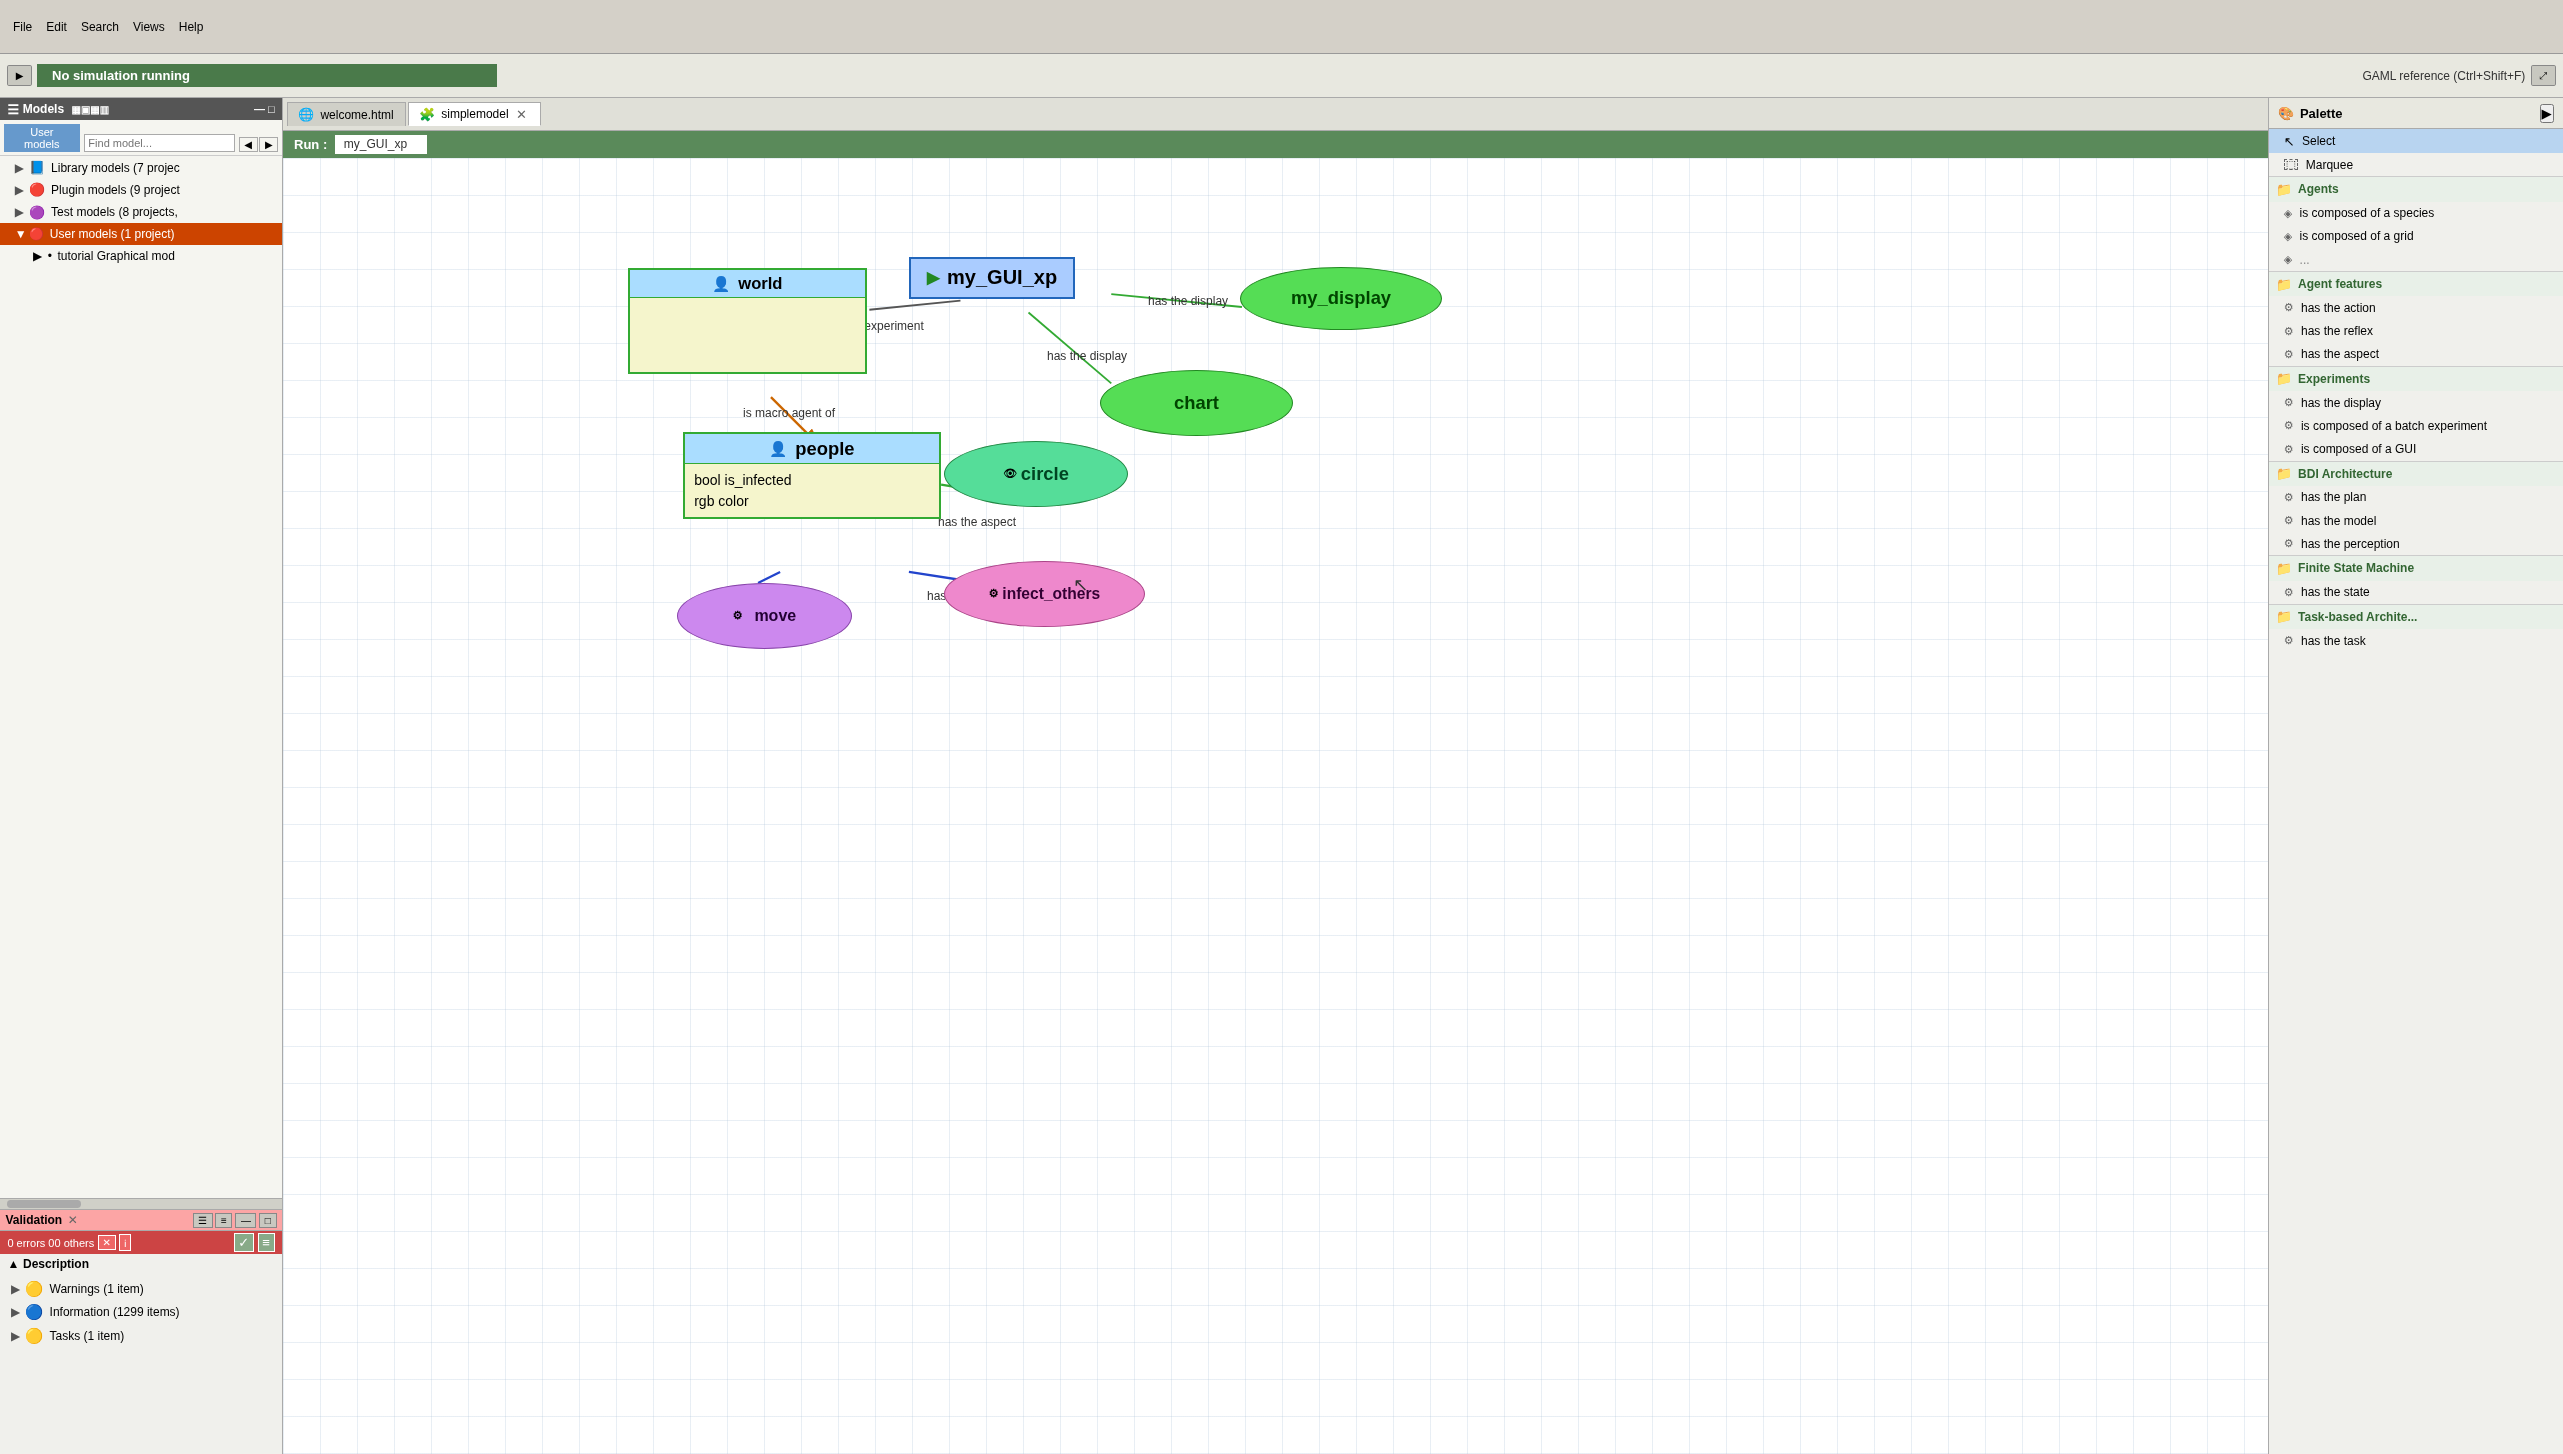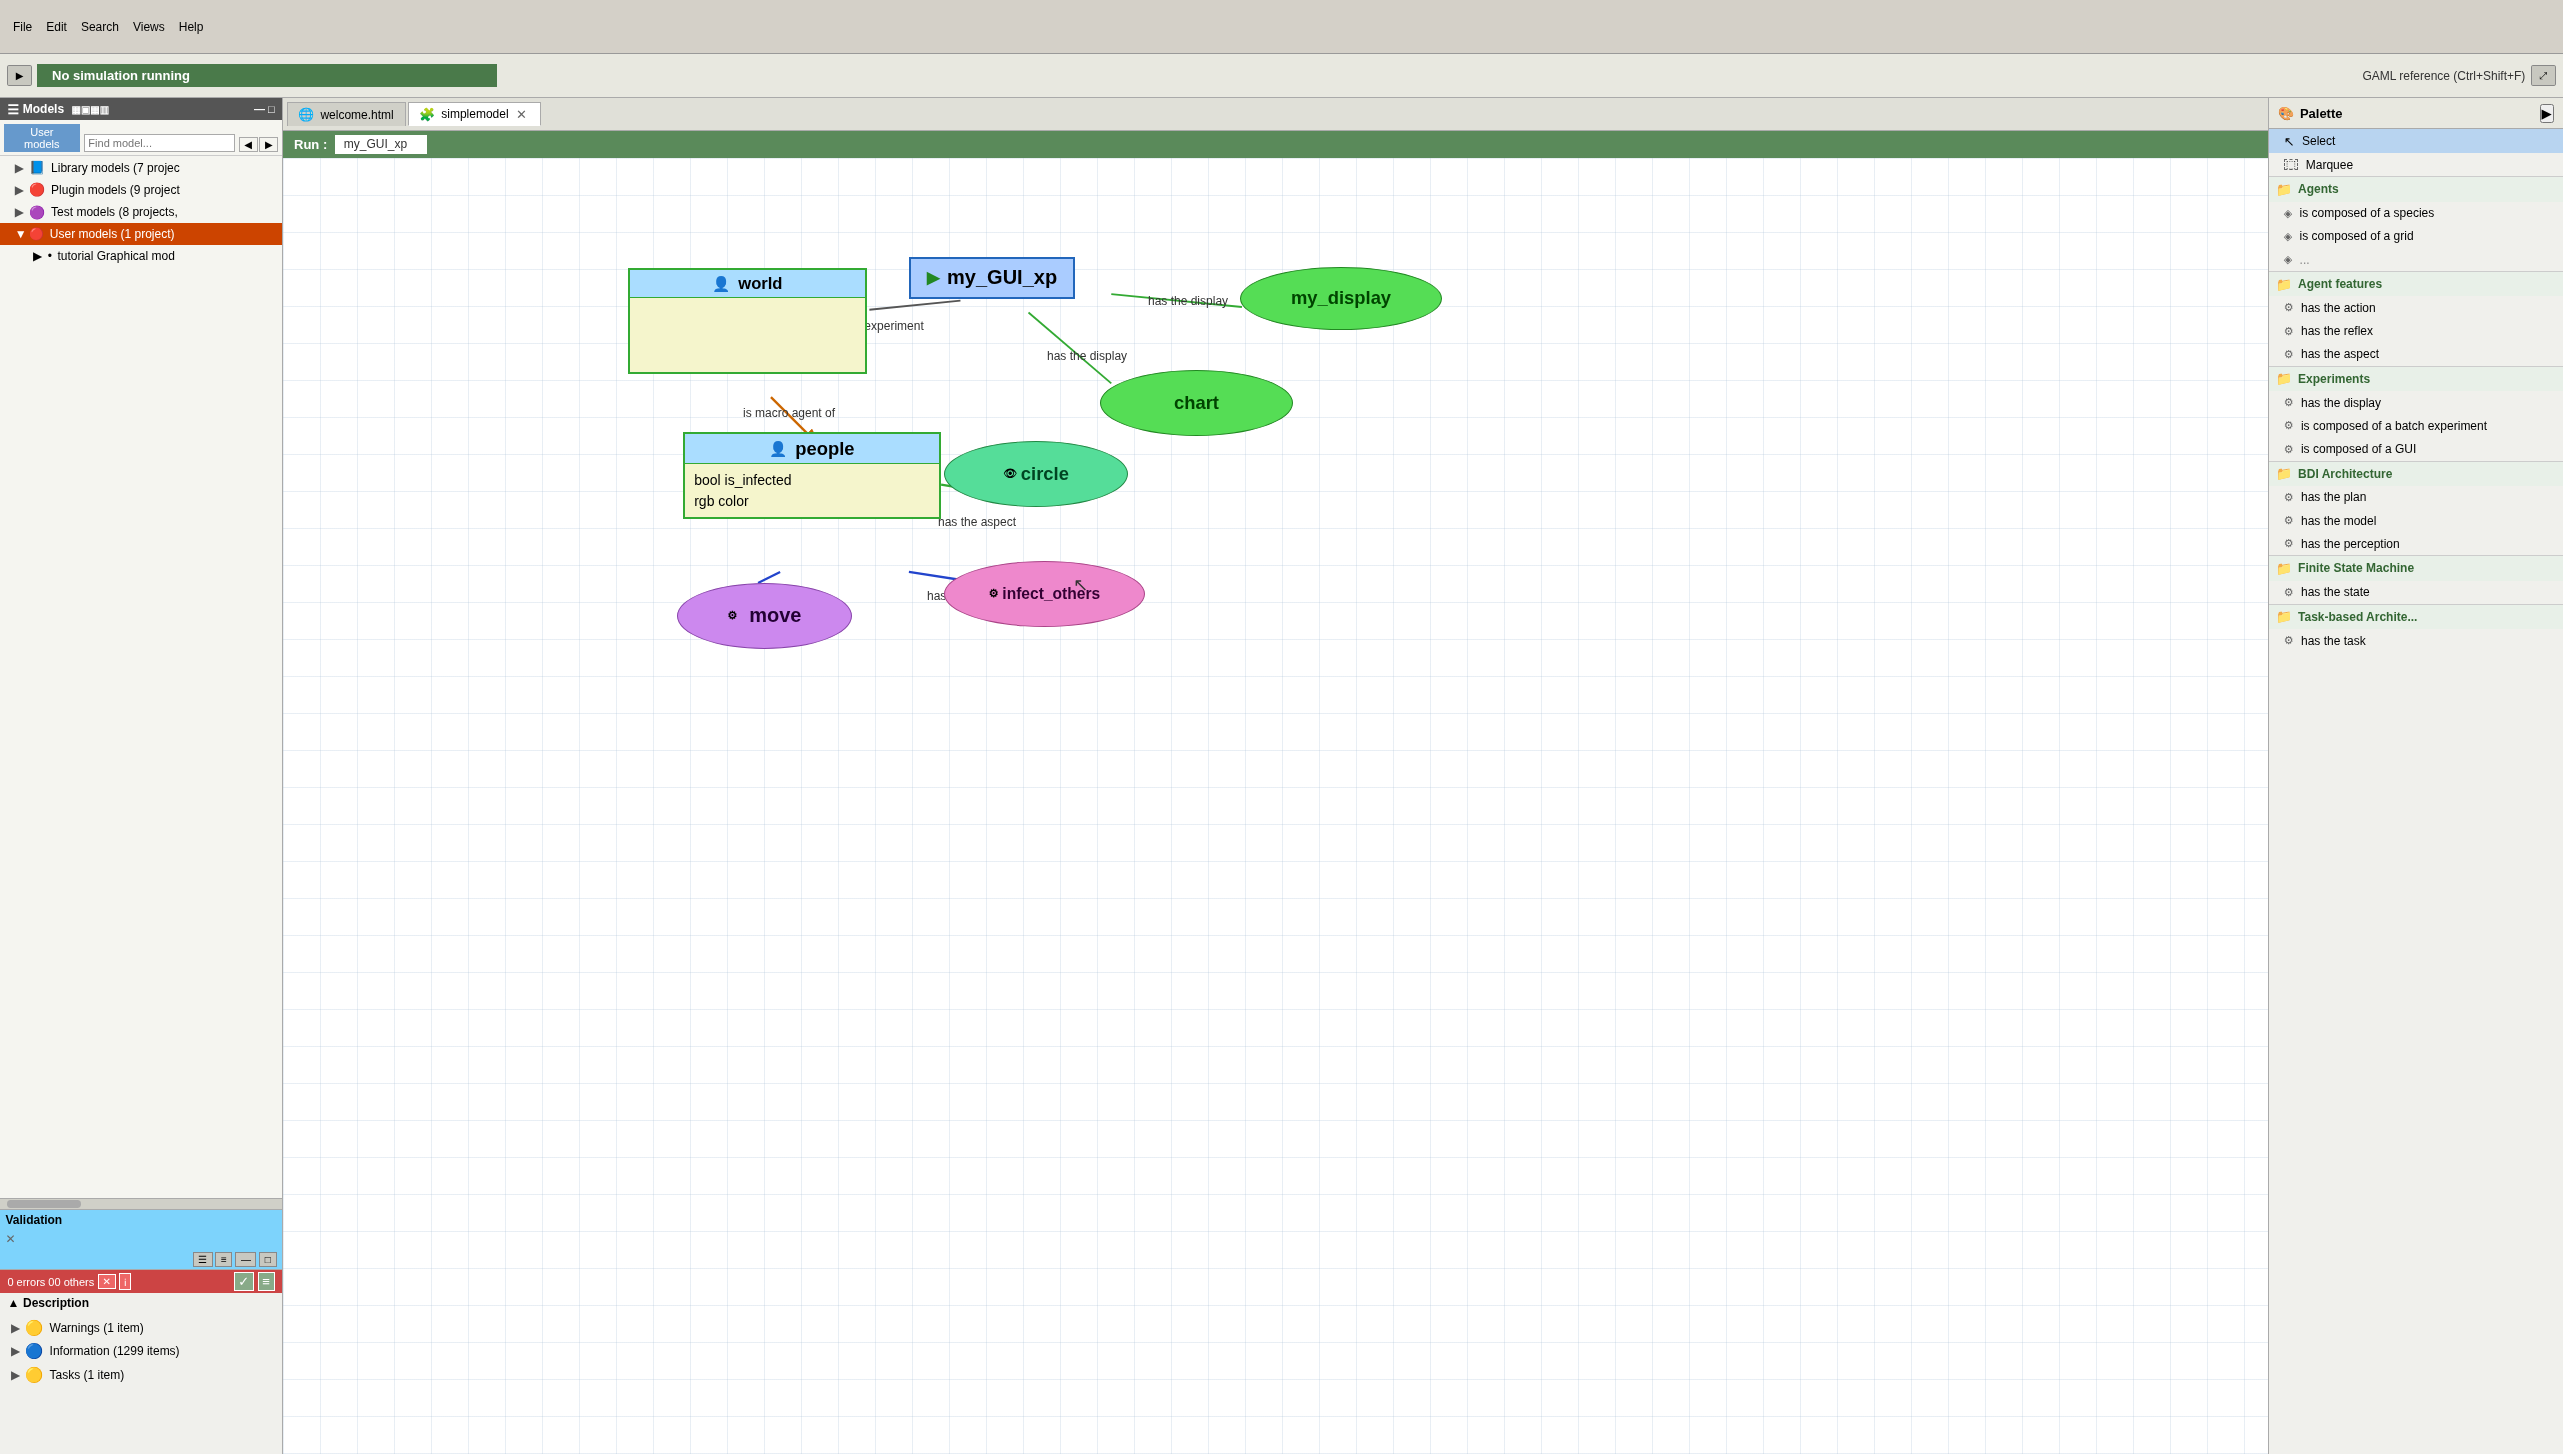--- a/index.html
+++ b/index.html
@@ -29,21 +29,21 @@
 
     .tree-item { padding: 3.7px 7.4px 3.7px 14.7px; cursor: pointer; display: flex; align-items: center; gap: 5.5px; font-size: 12px; }
     .tree-item.selected { background: #c5d8ee; }
     .tree-expand { width: 9.2px; cursor: pointer; color: #555; }
     .tree-folder-icon { color: #cc6600; font-size: 13px; }
     .tree-globe-icon { color: #cc3300; font-size: 13px; }
     .tree-puzzle-icon { color: #cc6600; font-size: 13px; }
 
     
     #validation-panel { height: 258px; border-top: 1.8px solid #aaa; background: #f0f0ec; display: flex; flex-direction: column; }
-    #validation-header { display: flex; background: #7dd3fc; border-bottom: 0.9px solid #aaa; padding: 2.8px 5.5px; gap: 5.5px; flex-direction: column; }
+    #validation-header { display: flex; align-items: center; background: #fca5a5; border-bottom: 0.9px solid #aaa; padding: 2.8px 5.5px; gap: 5.5px; }
     .val-toolbar { display: flex; gap: 2.8px; margin-left: auto; }
     .val-btn { background: #c8c8c0; border: 0.9px solid #888; padding: 0.9px 4.6px; cursor: pointer; font-size: 10px; }
     #error-bar { background: #cc4444; color: white; padding: 1.8px 7.4px; display: flex; align-items: center; gap: 3.7px; font-size: 11px; }
     .err-btn { background: #ee6666; border: 0.9px solid #fff; padding: 0.9px 3.7px; cursor: pointer; font-size: 10px; color: white; }
     #desc-header { padding: 2.8px 7.4px; font-weight: bold; font-size: 12px; display: flex; align-items: center; gap: 3.7px; }
     .val-tree { padding: 3.7px 7.4px; overflow-y: auto; flex: 1; }
     .val-item { display: flex; align-items: center; gap: 5.5px; padding: 2.8px 3.7px; cursor: pointer; }
     .warn-dot { color: #cc8800; font-size: 14.7px; }
     .info-dot { color: #4488cc; font-size: 14.7px; }
     .task-dot { color: #cc8800; font-size: 14.7px; }
@@ -320,21 +320,21 @@
       <div style="position:absolute; left:661px; top:403px; width:201px; height:66px;">
         <div class="node-ellipse" style="width:100%; height:100%; background:#ee88cc; border:1.8px solid #aa4488;">
           <span style="font-size:11px; margin-right:3.7px;">⚙</span>
           <span style="font-size:15.6px; font-weight:bold; color:#330033;">infect_others</span>
         </div>
       </div>
 
       <div style="position:absolute; left:394px; top:425px; width:175px; height:66px;">
         <div class="node-ellipse" style="width:100%; height:100%; background:#cc88ee; border:1.8px solid #8844aa;">
           <span style="font-size:11px; margin-right:3.7px;">⚙</span>
-          <span style="font-size:20px; font-weight:bold; color:#220033;margin-left:8px;">move</span>
+          <span style="font-size:16px; font-weight:bold; color:#220033;margin-left:8px;">move</span>
         </div>
       </div>
 
       <div style="position:absolute; left:790px; top:416px; font-size:18.4px; color:#333; pointer-events:none;">↖</div>
     </div>
   </div>
 
   <div id="right-palette">
     <div id="palette-header">
       <span>🎨</span>

